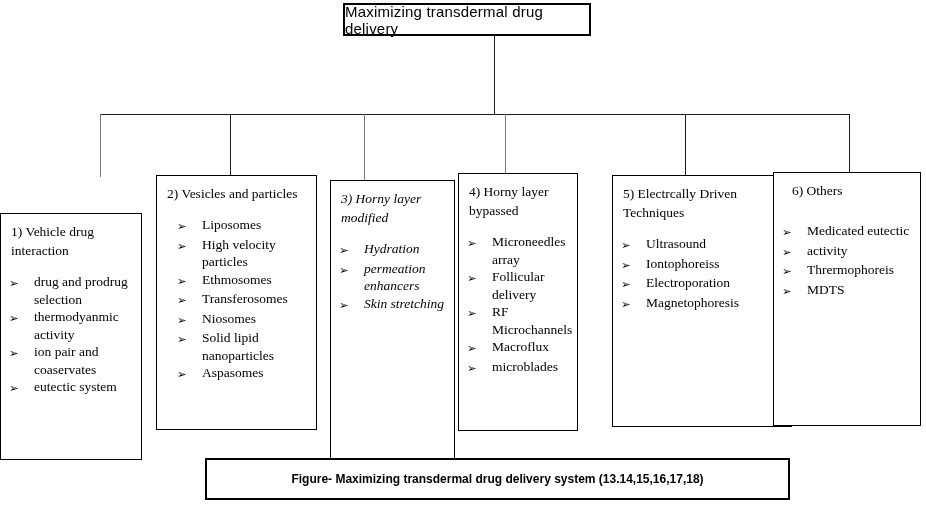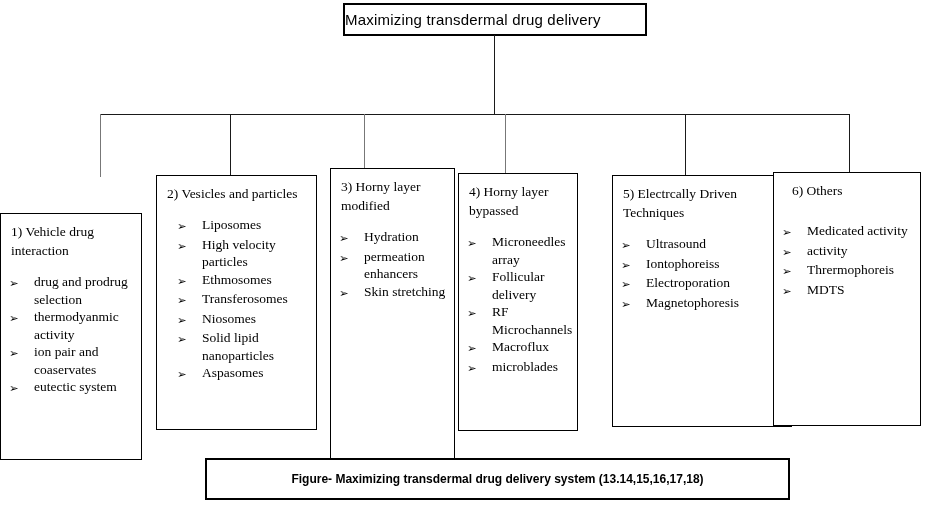--- a/index.html
+++ b/index.html
@@ -5,39 +5,39 @@
   html, body { margin:0; padding:0; background:#ffffff; }
   #stage {
     position:relative; width:926px; height:506px; background:#ffffff;
     font-family:"Liberation Serif", serif; color:#000;
     overflow:hidden;
   }
   .line { position:absolute; background:#1a1a1a; }
   .box  { position:absolute; border:1.5px solid #000; background:#fff; box-sizing:border-box; }
 
   .title-box {
-    left:343px; top:3px; width:304px; height:33px; border-width:2px;
+    left:343px; top:3px; width:248px; height:33px; border-width:2px;
     display:flex; align-items:center; justify-content:flex-start;
     font-family:"Liberation Sans", sans-serif; font-size:15px; letter-spacing:0.2px;
   }
 
   .branch { font-size:13.5px; line-height:17.5px; }
   .branch-heading { padding:8px 3px 0 10px; line-height:19px; margin:0 0 13px 0; }
   ul.branch-items { list-style:none; margin:0; padding:0 3px 0 0; }
   li.branch-item { display:flex; }
   .bullet {
     flex:0 0 25px; margin-left:8px; font-family:"DejaVu Sans", sans-serif;
     font-size:11.5px; padding-top:2px;
   }
   .item-text { flex:1; }
 
   
   #branch-0 { left:0;   top:177px; width:142px; height:247px;margin-top:36px; }
   #branch-1 { left:156px; top:175px; width:161px; height:255px; }
-  #branch-2 { left:330px; top:168px; width:125px; height:295px; }
+  #branch-2 { left:330px; top:180px; width:125px; height:295px;font-style:italic; }
   #branch-3 { left:458px; top:173px; width:120px; height:258px; }
   #branch-4 { left:612px; top:175px; width:180px; height:252px; }
   #branch-5 { left:773px; top:172px; width:148px; height:254px; }
 
   #branch-1 .bullet { margin-left:20px; }           
   #branch-5 .branch-heading { padding-left:18px; margin-bottom:22px; } 
 
   
   #stem   { left:494px; top:35px;  width:1px;  height:80px; }
   #hbar   { left:100px; top:114px; width:750px; height:1px; }
@@ -192,21 +192,21 @@
           <span class="item-text">Magnetophoresis</span>
         </li>
       </ul>
   </div>
 
   <div class="box branch" id="branch-5">
     <div class="branch-heading">6) Others</div>
     <ul class="branch-items">
         <li class="branch-item">
           <span class="bullet">➢</span>
-          <span class="item-text">Medicated activity</span>
+          <span class="item-text">Medicated eutectic</span>
         </li>
         <li class="branch-item">
           <span class="bullet">➢</span>
           <span class="item-text">activity</span>
         </li>
         <li class="branch-item">
           <span class="bullet">➢</span>
           <span class="item-text">Thrermophoreis</span>
         </li>
         <li class="branch-item">

